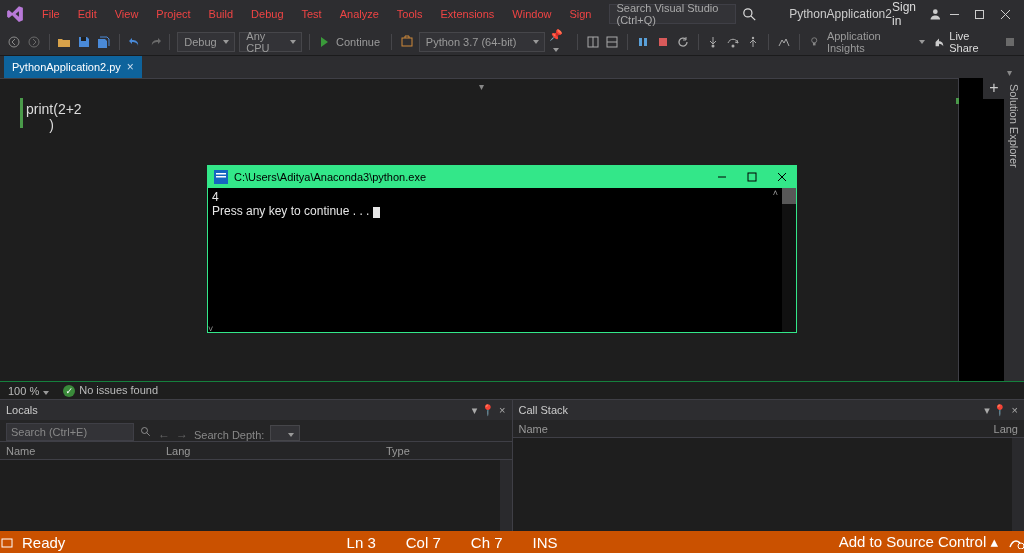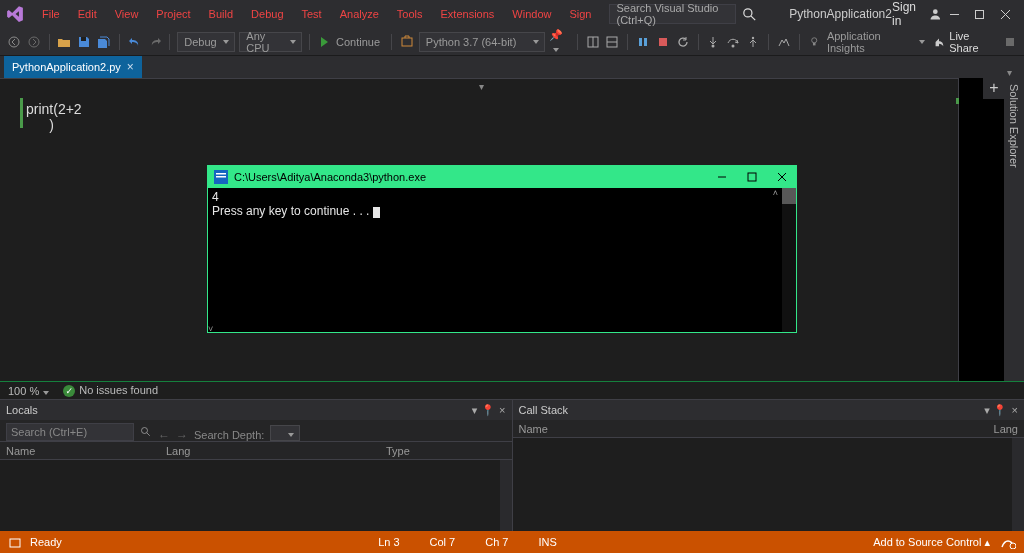--- a/index.html
+++ b/index.html
@@ -84,21 +84,21 @@
 
   
   .bottom-tabs { height: 14px; display:flex; font-size:11px; background:#252526; }
   .bottom-tabs .left, .bottom-tabs .right { display:flex; gap:10px; padding:0 6px; align-items:center; }
   .bottom-tabs .left { flex:1; }
   .bottom-tabs .right { flex:1; }
   .bt-active { color:#5aa0d8; }
   .bt-inactive { color:#aaa; }
 
   
-  .status-bar { height: 22px; background: #ca5100; display: flex; align-items: center; padding: 0 8px; color: #fff; font-size: 11px; gap: 20px; position:absolute; bottom:0; left:0; right:0;}
+  .status-bar { height: 22px; background: #ca5100; display: flex; align-items: center; padding: 0 0; color: #fff; font-size: 15px; gap: 20px; position:absolute; bottom:0; left:0; right:0;}
   .status-left { display:flex; align-items:center; gap:8px; }
   .status-mid { margin-left:auto; display:flex; gap:30px; }
   .status-right { margin-left:auto; display:flex; align-items:center; gap:10px; }
   .sc-icon { width:14px;height:14px; }
 
   
   .dd-arrow::after { content:""; display:inline-block; margin-left:4px; border-left:3px solid transparent; border-right:3px solid transparent; border-top:4px solid #999;}
   .pin-dd { font-size:11px; color:#aaa; }
 </style>
 </head>

